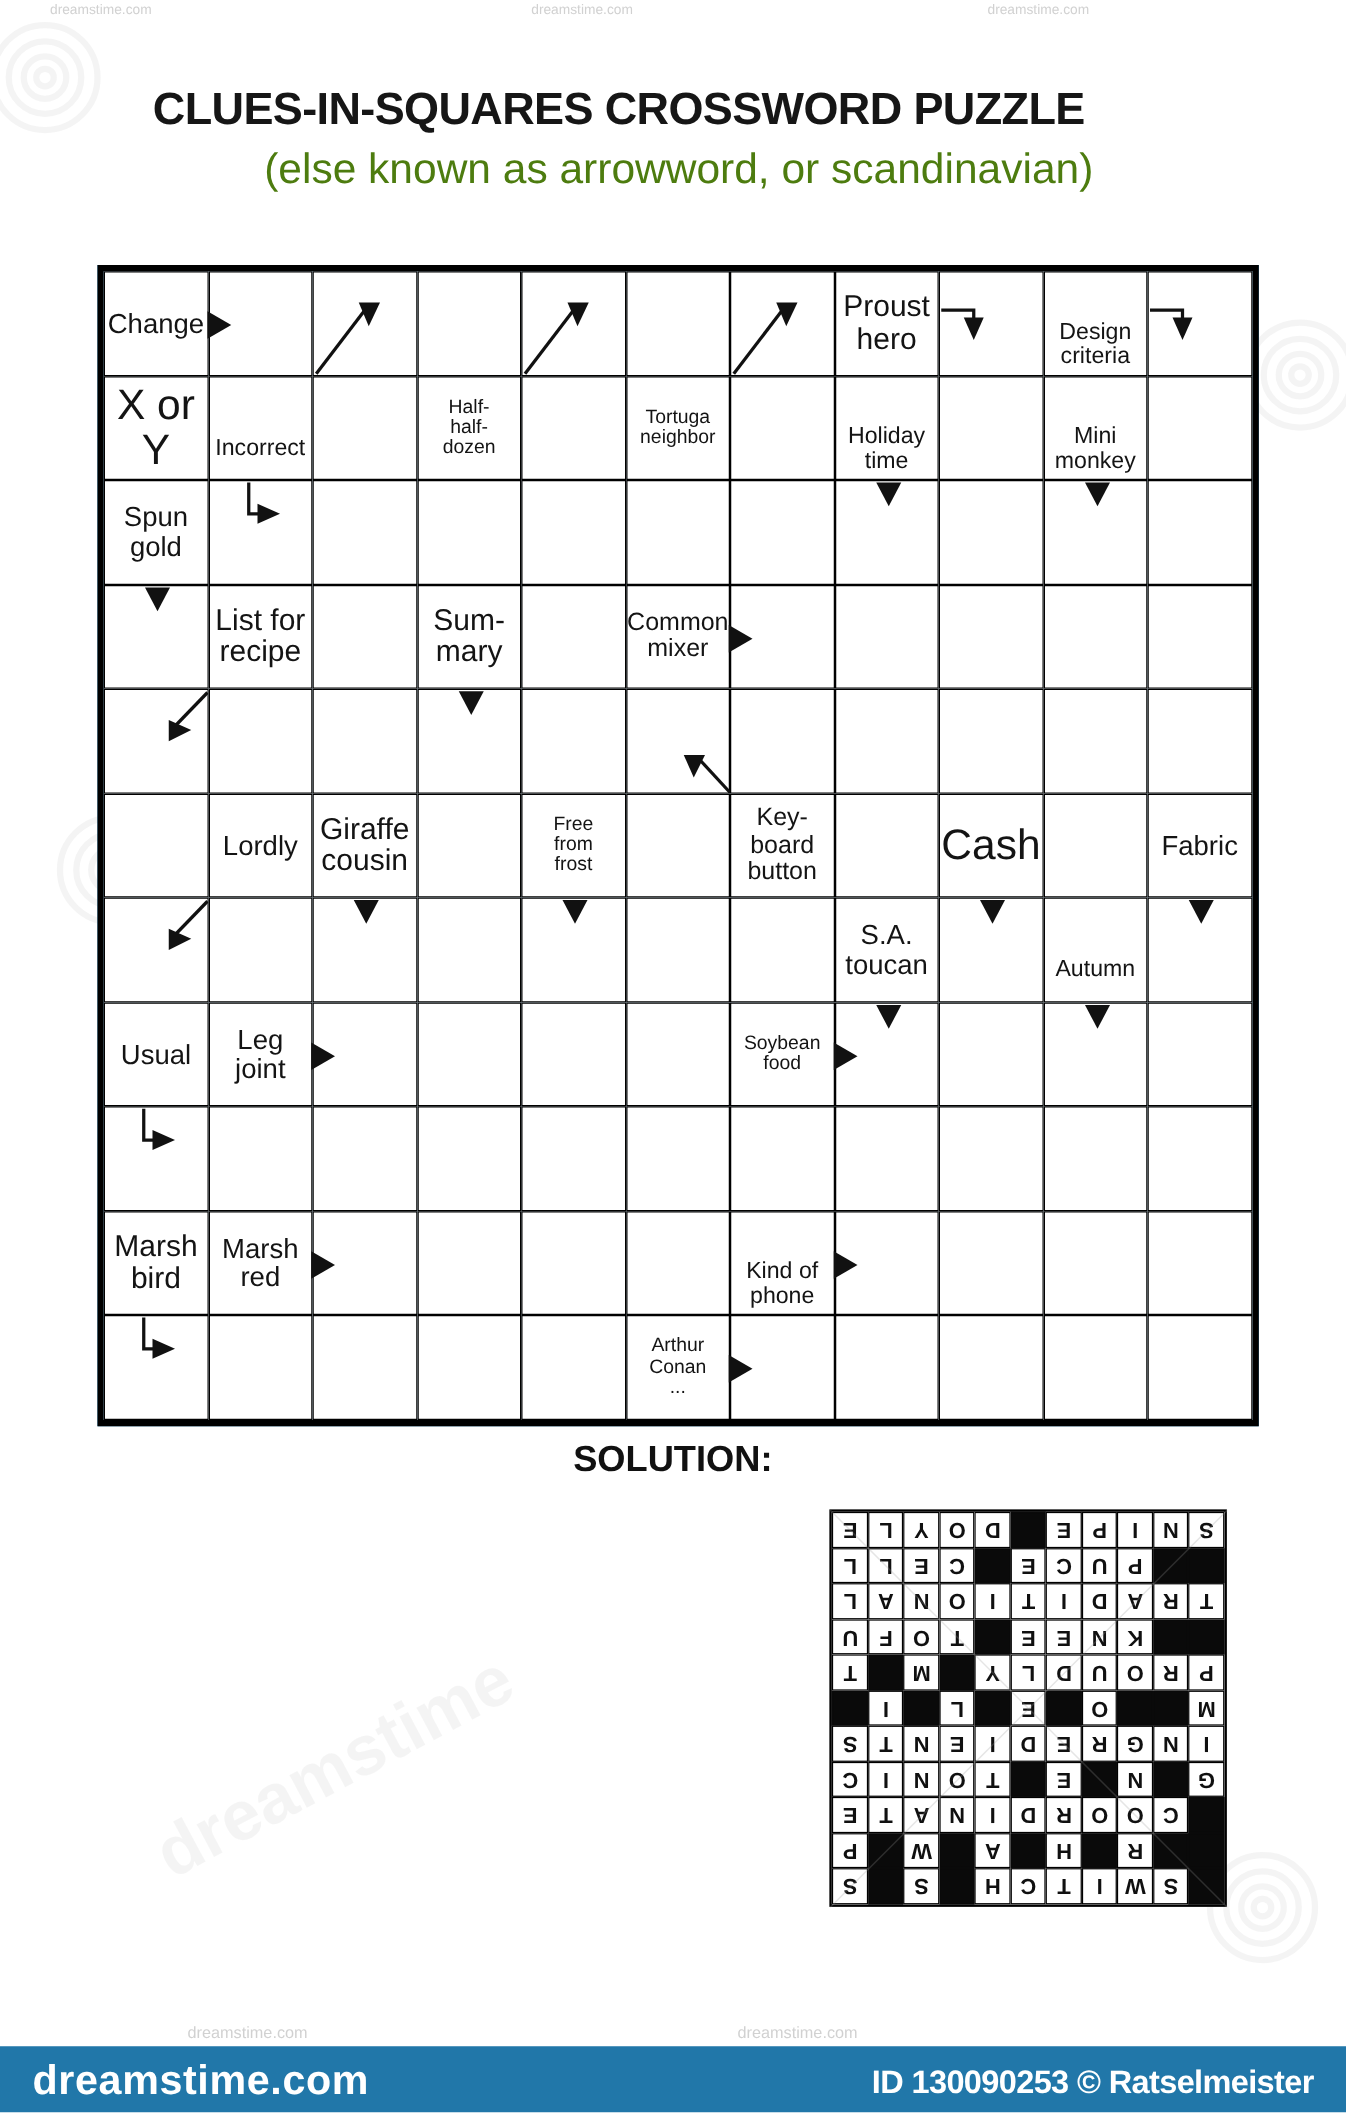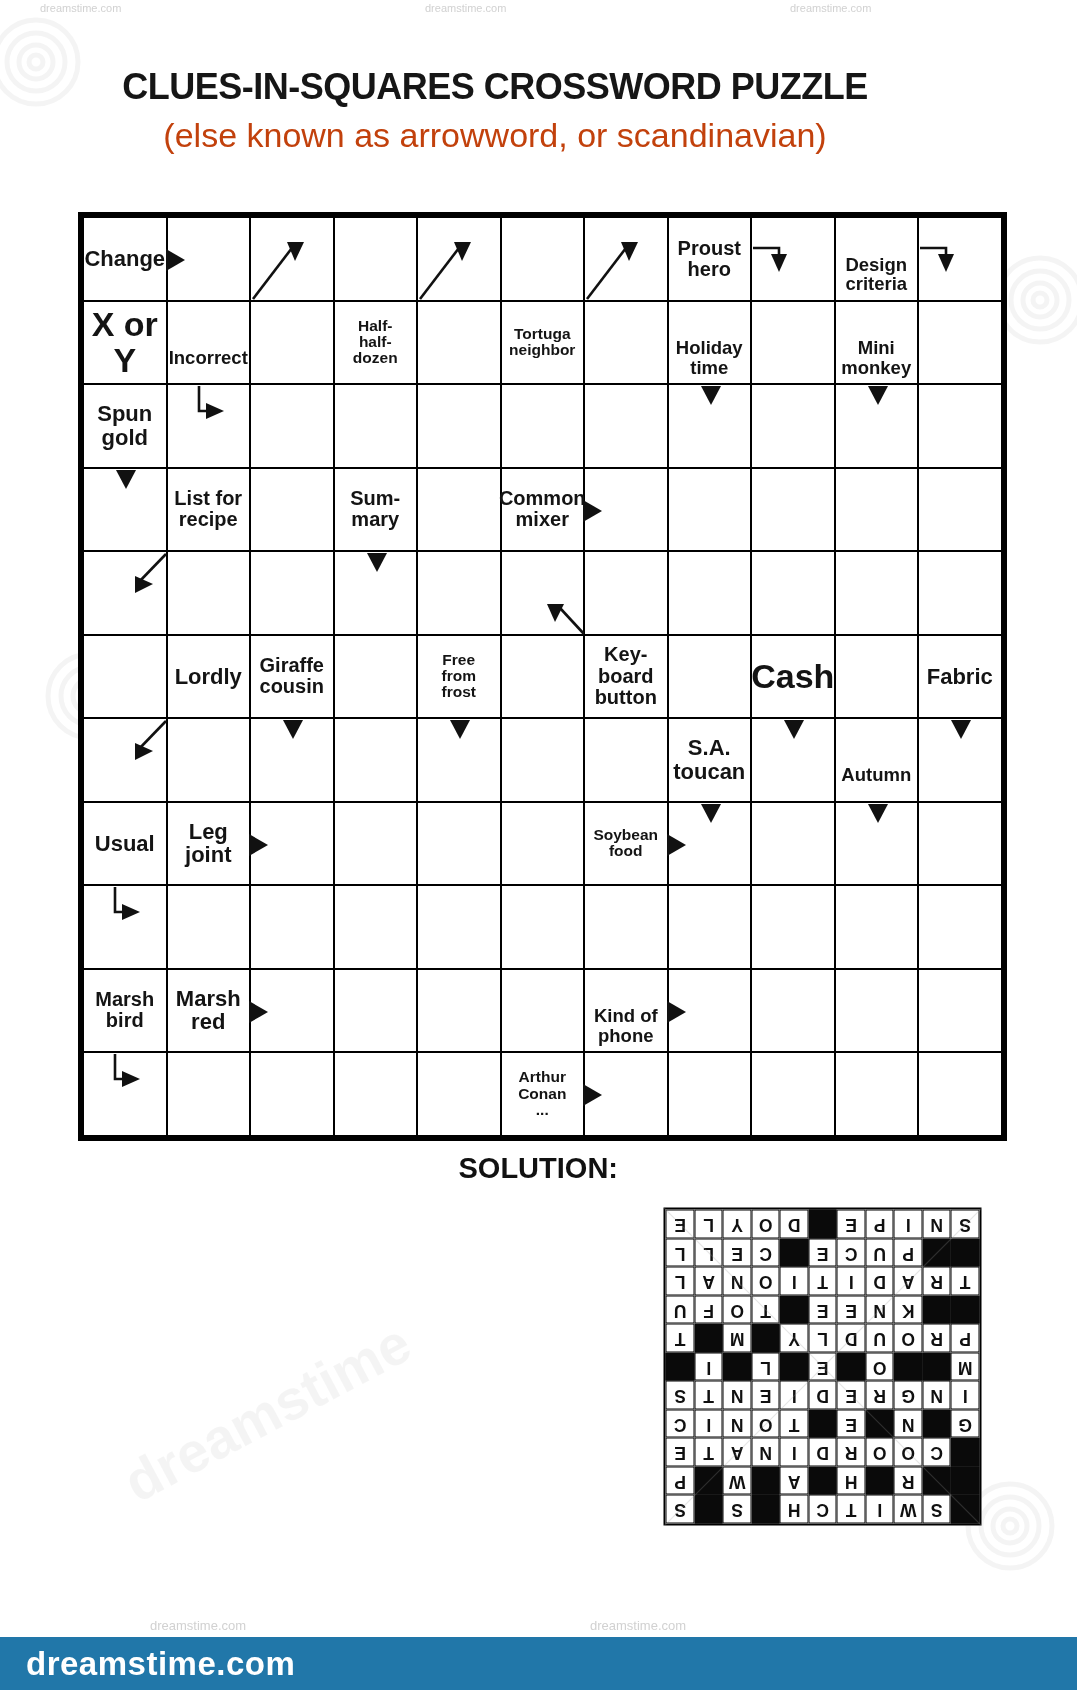--- a/index.html
+++ b/index.html
@@ -3,31 +3,31 @@
 <meta charset="utf-8">
 <style>
   html,body{margin:0;padding:0;background:#ffffff;}
   body{width:1077px;height:1690px;position:relative;overflow:hidden;
        font-family:"Liberation Sans",sans-serif;color:#1a1a1a;}
 
   
   .title{position:absolute;left:0;top:66px;width:990px;text-align:center;
          font-size:36px;font-weight:bold;letter-spacing:-0.5px;color:#161616;}
   .subtitle{position:absolute;left:0;top:116px;width:990px;text-align:center;
-         font-size:34px;font-weight:normal;color:#c2410c;}
+         font-size:34px;font-weight:normal;color:#4d7c0f;padding-left:48px;}
 
   
   .pgrid{position:absolute;left:78px;top:212px;border:5px solid #000;background:#0369a1;
-         display:grid;grid-template-columns:repeat(11,83.5px);grid-template-rows:repeat(11,83.5px);font-weight:bold;}
+         display:grid;grid-template-columns:repeat(11,83.5px);grid-template-rows:repeat(11,83.5px);}
   .pcell{border:1px solid #000;position:relative;background:#fff;
          display:flex;align-items:center;justify-content:center;box-sizing:border-box;}
   .clue-text{white-space:pre-line;text-align:center;line-height:1.06;color:#141414;
              padding:1px;}
   .fs-xs{font-size:20px;} .fs-s{font-size:15.5px;} .fs-m{font-size:18.5px;margin-top:31px;}
-  .fs-l{font-size:20px;}   .fs-xl{font-size:22px;}  .fs-xxl{font-size:34px;}
+  .fs-l{font-size:24px;}   .fs-xl{font-size:22px;}  .fs-xxl{font-size:34px;}
   .arrow{position:absolute;left:0;top:0;width:100%;height:100%;pointer-events:none;}
   .arrow svg{position:absolute;left:0;top:0;overflow:visible;}
 
   
   .sol-label{position:absolute;left:380px;top:1152px;width:238px;text-align:right;
              font-size:29px;font-weight:bold;color:#111;}
   .sgrid{position:absolute;left:664px;top:1208px;border:2px solid #000;background:#fff;
          display:grid;grid-template-columns:repeat(11,28.5px);grid-template-rows:repeat(11,28.5px);
          transform:rotate(180deg);}
   .scell{border:1px solid #000;box-sizing:border-box;display:flex;align-items:center;
@@ -652,13 +652,14 @@
     <div class="scell">L</div>
     <div class="scell">E</div>
   </div>
 <svg class="sol-x" width="318" height="318">
   <line x1="0" y1="0" x2="318" y2="318" stroke="#999" stroke-width="1.2"></line>
   <line x1="318" y1="0" x2="0" y2="318" stroke="#999" stroke-width="1.2"></line>
 </svg>
 
 <div class="footer">
   <div class="footer-logo">dreamstime.com</div>
+  <div class="footer-id">ID 130090253 © Ratselmeister</div>
 </div>
 
 </body></html>

